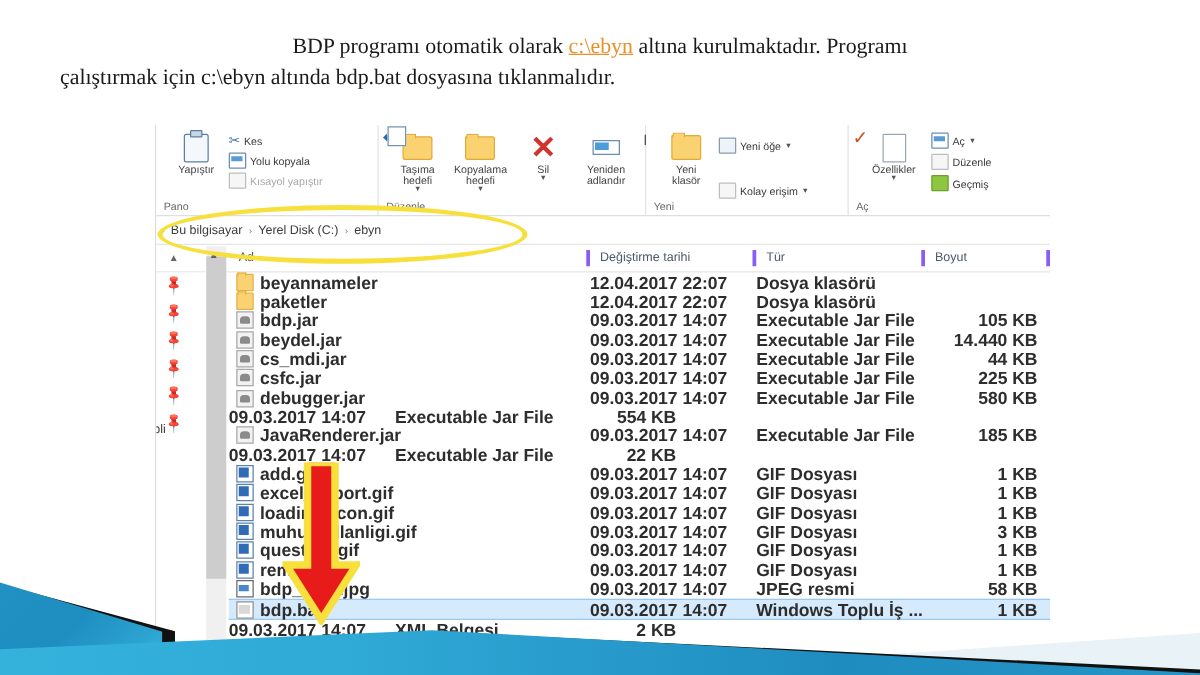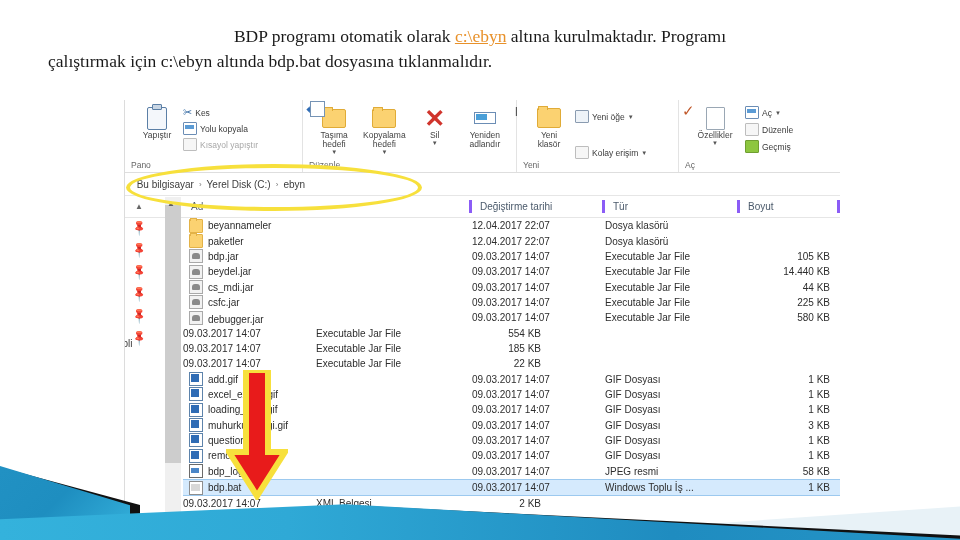--- a/index.html
+++ b/index.html
@@ -165,21 +165,21 @@
     position:absolute; left:40px; top:-21px; width:16px; height:322px; background:#f0f0f0;
   }
   .scroll-th {
     position:absolute; left:0px; top:8px; width:16px; height:258px; background:#cdcdcd;
   }
   .scroll-up { position:absolute; left:42px; top:-19px; font-size:8px; color:#606060;}
 
   .filelist { flex: 1 1 auto; position: relative; }
   .frow {
     display:flex; align-items:center; height:15.35px;
-    font-size:10px; color:#2d2d2d; white-space:nowrap;
+    font-size:14px; color:#2d2d2d; white-space:nowrap;font-weight:bold;
   }
   .frow.sel { background:#d5eafd; border-top:1px solid #9cc9ef; border-bottom:1px solid #9cc9ef; }
   .fname { display:flex; align-items:center; gap:5px; padding-left:6px; box-sizing:border-box; }
   .fdate { box-sizing:border-box; }
   .ftype { box-sizing:border-box; }
   .fsize { box-sizing:border-box; text-align:right; padding-right:10px;}
 
   .fi { width:12px; height:12px; flex:0 0 12px; position:relative; }
   .fi-folder { background:#fbd271; border:1px solid #e3b247; border-radius:0 1px 1px 1px;}
   .fi-folder:before{content:"";position:absolute;left:0;top:-2px;width:5px;height:2px;background:#fbd271;border:1px solid #e3b247;border-bottom:none;}
@@ -472,20 +472,24 @@
           <div class="fdate" style="width: 133px;">09.03.2017 14:07</div>
           <div class="ftype" style="width: 135px;">Executable Jar File</div>
           <div class="fsize" style="width: 100px;">580 KB</div>
         </div>
         <div class="frow">
           <div class="fdate" style="width: 133px;">09.03.2017 14:07</div>
           <div class="ftype" style="width: 135px;">Executable Jar File</div>
           <div class="fsize" style="width: 100px;">554 KB</div>
         </div>
         <div class="frow">
+          <div class="fname" style="width: 289px;">
+            <span class="fi fi-jar"></span>
+            <span>JavaRenderer.jar</span>
+          </div>
           <div class="fdate" style="width: 133px;">09.03.2017 14:07</div>
           <div class="ftype" style="width: 135px;">Executable Jar File</div>
           <div class="fsize" style="width: 100px;">185 KB</div>
         </div>
         <div class="frow">
           <div class="fdate" style="width: 133px;">09.03.2017 14:07</div>
           <div class="ftype" style="width: 135px;">Executable Jar File</div>
           <div class="fsize" style="width: 100px;">22 KB</div>
         </div>
         <div class="frow">

